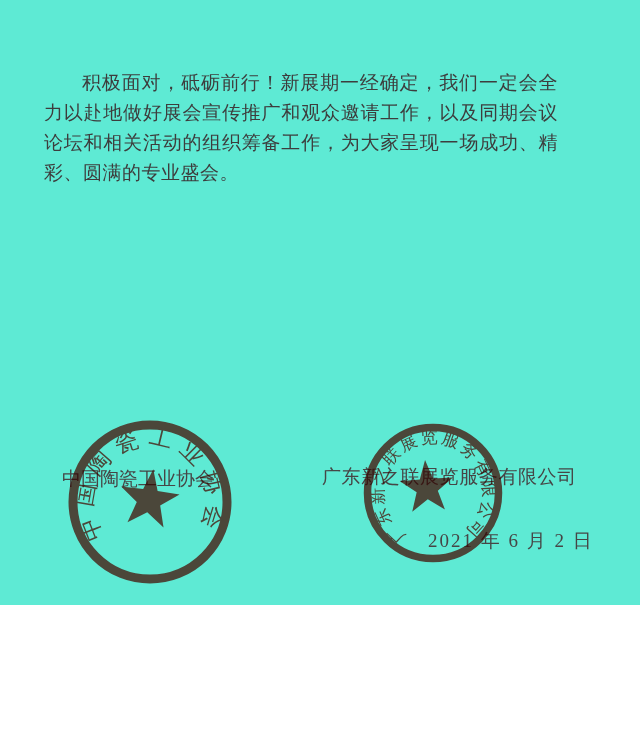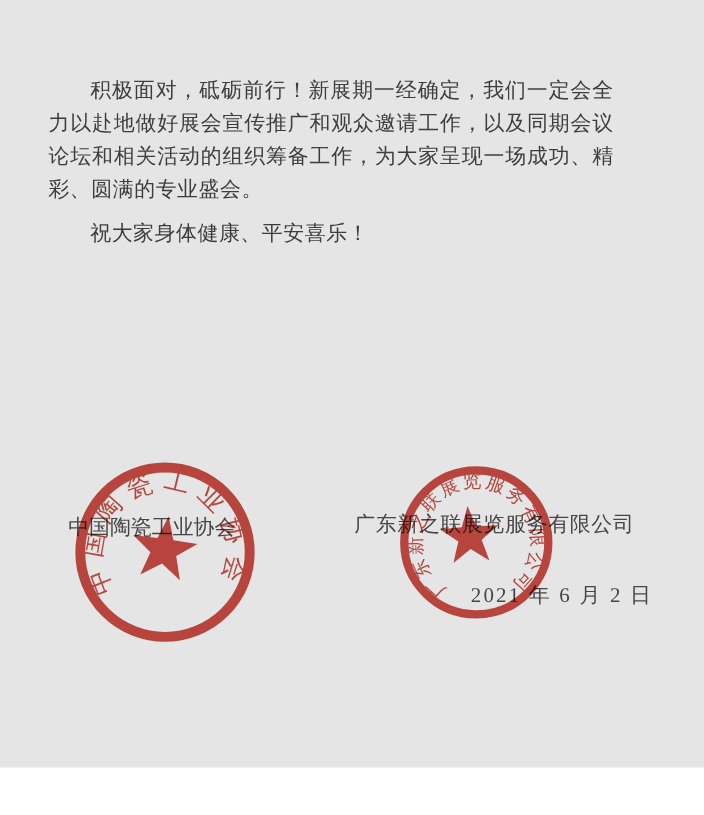--- a/index.html
+++ b/index.html
@@ -1,20 +1,20 @@
 <!DOCTYPE html>
 <html><head>
 <meta charset="utf-8">
 <style>
   html, body { margin: 0; padding: 0; background: #ffffff; }
   .page {
     position: relative;
     width: 640px;
-    height: 698px;
-    background: #e5e5e5;
+    height: 605px;
+    background: #5eead4;
     overflow: hidden;
     font-family: "Liberation Serif", "DejaVu Serif", serif;
   }
   .doc-text {
     position: absolute;
     left: 44px;
     top: 68px;
     width: 514px;
     font-size: 19px;
     line-height: 30px;
@@ -39,21 +39,20 @@
     font-weight: 500;
   }
 </style>
 </head>
 <body>
 
 <div class="page">
 
   <div class="doc-text">
     <p>积极面对，砥砺前行！新展期一经确定，我们一定会全力以赴地做好展会宣传推广和观众邀请工作，以及同期会议论坛和相关活动的组织筹备工作，为大家呈现一场成功、精彩、圆满的专业盛会。</p>
-    <p>祝大家身体健康、平安喜乐！</p>
   </div>
 
   <div class="sig org-left">中国陶瓷工业协会</div>
   <div class="sig org-right">广东新之联展览服务有限公司</div>
   <div class="sig date-line">2021 年 6 月 2 日</div>
 
   <svg class="seal seal-left" width="172" height="172" viewBox="0 0 172 172" color="#c5342b">
     <circle cx="86" cy="86" r="77" fill="none" stroke="currentColor" stroke-width="9"></circle>
     <polygon fill="currentColor" transform="translate(85,84) rotate(8)" points="0,-31 7.3,-10 29.5,-9.6 11.8,3.8 18.2,25.1 0,12.4 -18.2,25.1 -11.8,3.8 -29.5,-9.6 -7.3,-10"></polygon>
     <defs>

